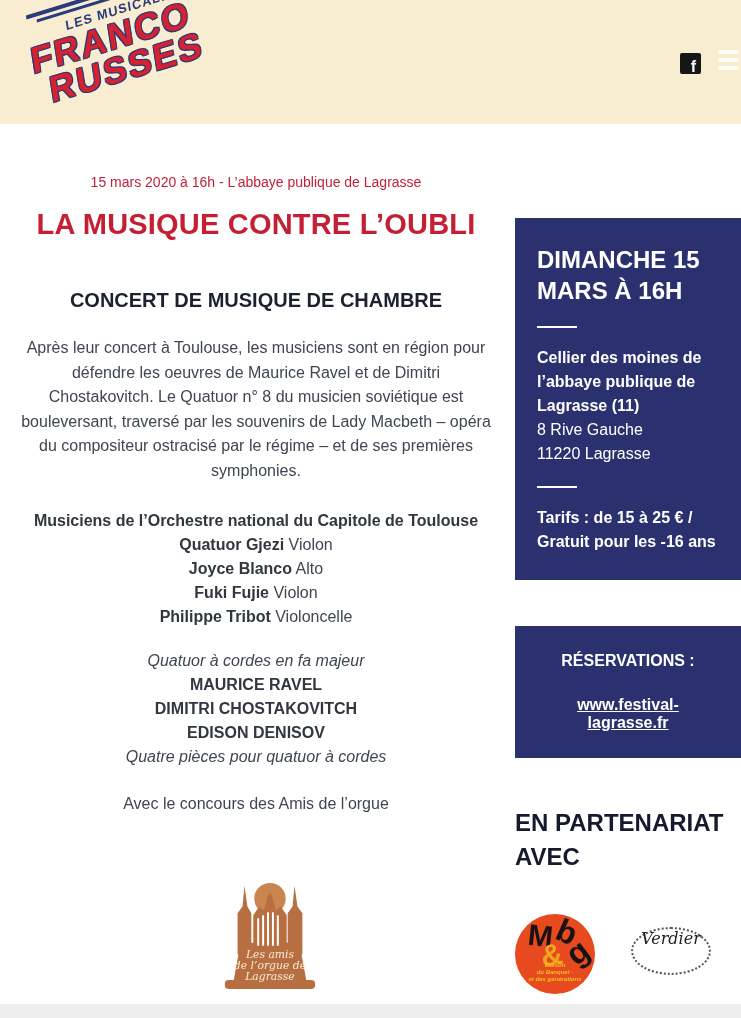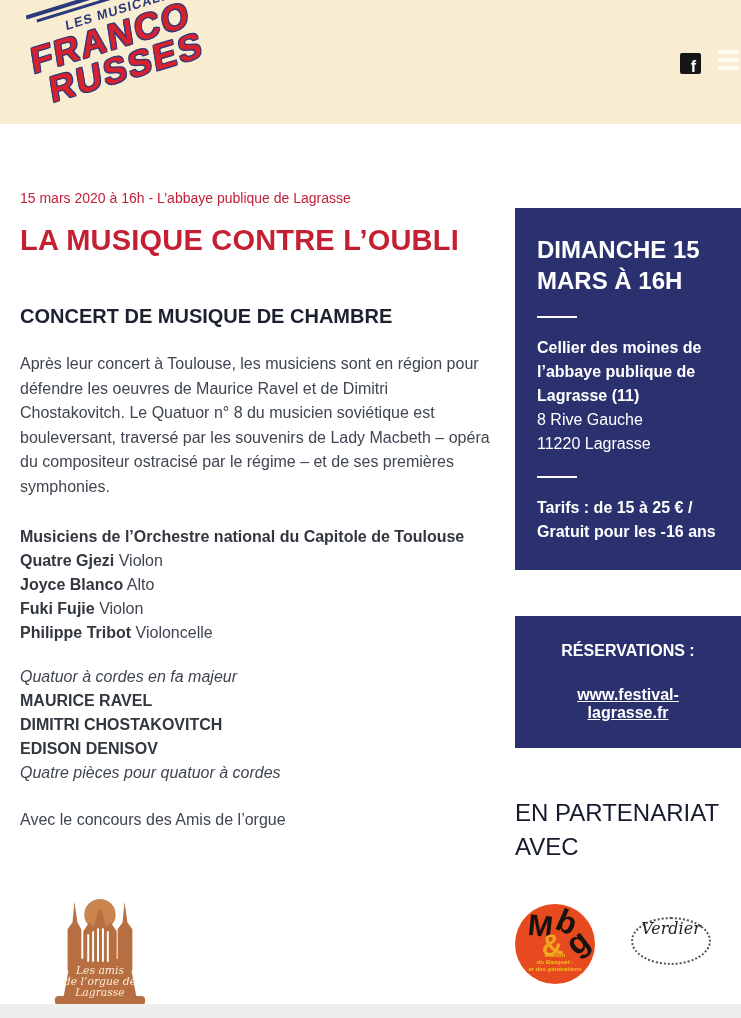--- a/index.html
+++ b/index.html
@@ -15,43 +15,43 @@
   .logo-small { margin-left:40px; color:#2b3a7c; font-size:13px; font-weight:bold; letter-spacing:1px; }
   .logo-big { color:#d6212e; font-size:36px; font-weight:bold; letter-spacing:2px; line-height:0.92;
               text-shadow:-1px -1px 0 #2b3a7c, 1px -1px 0 #2b3a7c, -1px 1px 0 #2b3a7c, 1px 1px 0 #2b3a7c; }
   .logo-big.russes { margin-left:14px; }
   .fb-btn { position:absolute; top:53px; left:680px; width:21px; height:21px; background:#161616; border-radius:2px; overflow:hidden; cursor:pointer; }
   .fb-btn span { position:absolute; right:5px; bottom:-2px; color:#fff; font-weight:bold; font-size:16px; }
   .hamburger { position:absolute; top:50px; left:718px; width:22px; cursor:pointer; }
   .hamburger i { display:block; width:21px; height:4px; background:#fffdf2; margin-bottom:4px; border-radius:1px; }
 
   
-  .main-left { position:absolute; top:190px; left:20px; width:472px; }
+  .main-left { position:absolute; top:174px; left:20px; width:472px;text-align:center; }
   .meta { color:#c2203a; font-size:14px; line-height:17px; margin-bottom:16px; }
   h1.title { color:#c41f33; font-size:29px; line-height:34px; font-weight:bold; letter-spacing:0.2px; margin-bottom:47px; }
   h2.subtitle { color:#1c2130; font-size:20px; line-height:24px; font-weight:bold; margin-bottom:24px; }
   .desc { color:#3f4551; font-size:16px; line-height:24.5px; margin-bottom:26px; }
   .musicians { color:#3f4551; font-size:16px; line-height:24px; margin-bottom:20px; }
   .musicians strong, .program strong { color:#31363f; }
   .program { color:#3f4551; font-size:16px; line-height:24px; margin-bottom:24px; }
   .note { color:#3f4551; font-size:16px; line-height:22px; margin-bottom:56px; }
   .orgue-logo { margin-left:25px; }
 
   
-  .sidebar { position:absolute; top:208px; left:515px; width:226px; }
+  .sidebar { position:absolute; top:218px; left:515px; width:226px; }
   .navy-box { background:#2b316f; color:#fff; width:226px; padding:26px 22px; }
   .navy-box .box-title { font-size:24px; line-height:31px; font-weight:bold; }
   .divider { width:40px; height:2px; background:#fff; margin:20px 0 18px 0; }
   .venue { font-size:16px; line-height:24px; font-weight:bold; }
   .addr { font-size:16px; line-height:24px; font-weight:normal; }
   .tarifs { font-size:16px; line-height:24px; font-weight:bold; }
   .resa-box { margin-top:46px;text-align:center; }
   .resa-title { font-size:16px; font-weight:bold; margin-bottom:26px; }
   .resa-link { display:inline-block; color:#fff; font-size:16px; font-weight:bold; text-decoration:underline; cursor:pointer; }
-  .partners-heading { margin-top:48px; color:#151a2d; font-size:24px; line-height:34px; font-weight:normal; }
+  .partners-heading { margin-top:48px; color:#151a2d; font-size:24px; line-height:34px; font-weight:bold; }
   .partners-row { margin-top:40px; display:flex; align-items:flex-start; }
   .mbg { position:relative; width:80px; height:80px; background:#e64a1e; border-radius:50%; overflow:hidden; cursor:pointer; }
   .mbg span { position:absolute; font-weight:bold; color:#1a1210; }
   .mbg .l-m { left:13px; top:5px; font-size:30px; transform:rotate(6deg); }
   .mbg .l-b { left:42px; top:0px; font-size:32px; transform:rotate(24deg); }
   .mbg .l-amp { left:26px; top:24px; font-size:30px; color:#f0a51e; transform:rotate(-8deg); }
   .mbg .l-g { left:53px; top:20px; font-size:32px; transform:rotate(-38deg); }
   .mbg .cap { position:absolute; left:0; top:48px; width:80px; text-align:center; color:#f0c01e; font-size:6px; font-style:italic; font-weight:bold; line-height:7px; }
   .verdier { width:80px; height:48px; margin-left:36px; margin-top:13px; border:2px dotted #555; border-radius:50%; display:flex; align-items:flex-start; justify-content:center; cursor:pointer;
              font-family:"DejaVu Serif", serif; font-style:italic; font-size:16px; color:#222; background:#fff; }
@@ -85,21 +85,21 @@
 
   <div class="main-left">
     <div class="meta">15 mars 2020 à 16h - L’abbaye publique de Lagrasse</div>
     <h1 class="title">LA MUSIQUE CONTRE L’OUBLI</h1>
     <h2 class="subtitle">CONCERT DE MUSIQUE DE CHAMBRE</h2>
     <p class="desc">Après leur concert à Toulouse, les musiciens sont en région pour défendre les oeuvres de Maurice Ravel et de Dimitri Chostakovitch. Le Quatuor n° 8 du musicien soviétique est bouleversant, traversé par les souvenirs de Lady Macbeth – opéra du compositeur ostracisé par le régime – et de ses premières symphonies.</p>
 
     <div class="musicians">
       <div><strong>Musiciens de l’Orchestre national du Capitole de Toulouse</strong></div>
       <div>
-        <strong>Quatre Gjezi</strong>
+        <strong>Quatuor Gjezi</strong>
         <span>Violon</span>
       </div>
       <div>
         <strong>Joyce Blanco</strong>
         <span>Alto</span>
       </div>
       <div>
         <strong>Fuki Fujie</strong>
         <span>Violon</span>
       </div>

